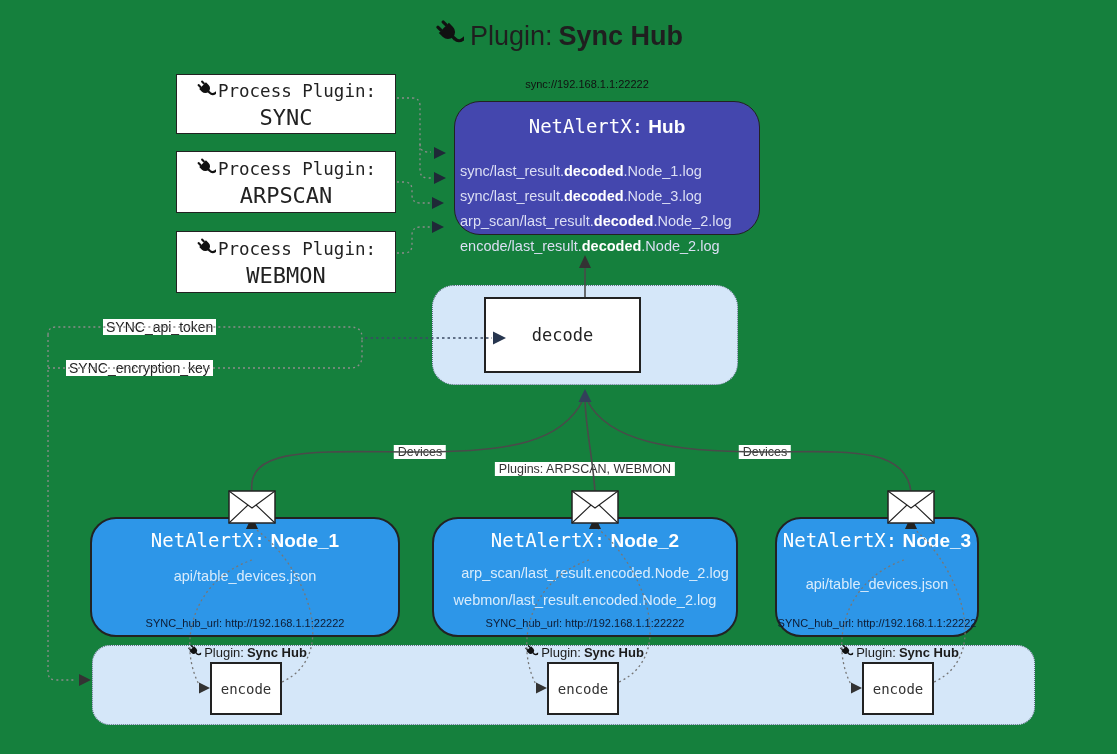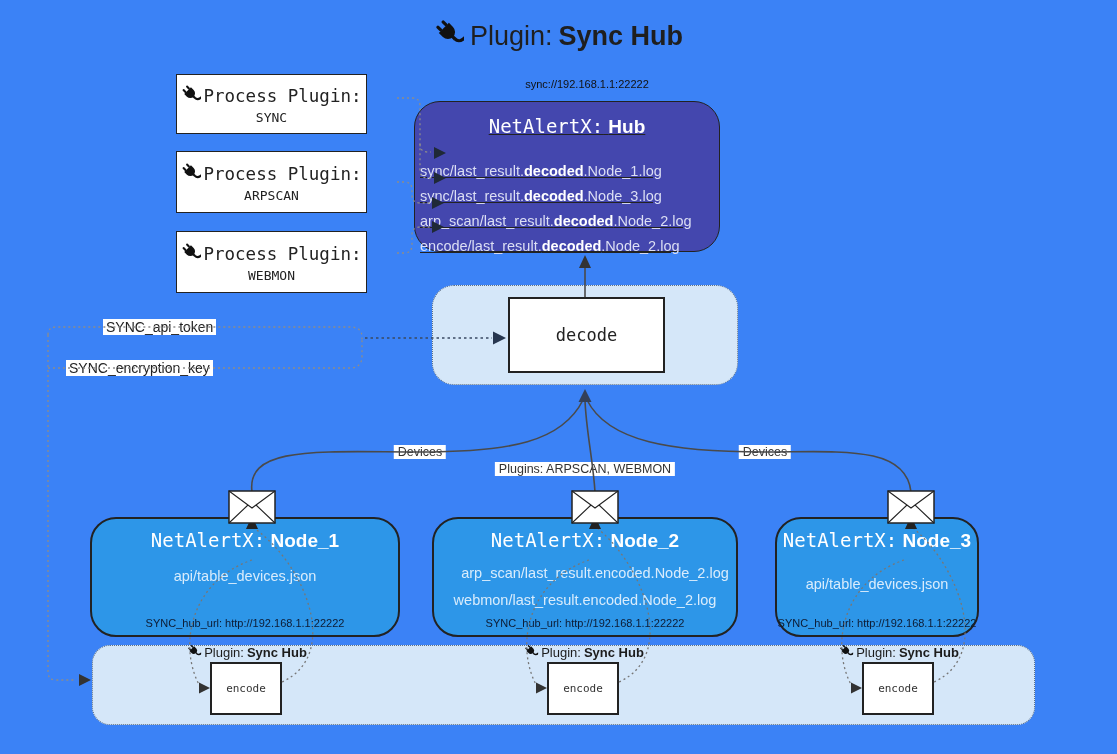--- a/index.html
+++ b/index.html
@@ -1,56 +1,56 @@
 <!DOCTYPE html>
 <html style="--hub-fill: #4447ae; --node-fill: #2d96e8; --panel-fill: #d5e7f9; --panel-border: #5f7187; --line: #4a4a4a; --dotted: #8c8c8c; --hub-text: #dcdff4; --node-text: #d9ecfc; --arrow-dark: #27364f;"><head>
 <meta charset="utf-8">
 <style>
   :root{
     --hub-fill:#4447ae; --node-fill:#2d96e8; --panel-fill:#d5e7f9;
     --panel-border:#5f7187; --line:#4a4a4a; --dotted:#8c8c8c;
     --hub-text:#dcdff4; --node-text:#d9ecfc; --arrow-dark:#27364f;
   }
   html,body{margin:0;padding:0;background:#fff;}
-  .stage{position:relative;width:1117px;height:754px;background:#3b82f6;overflow:hidden;
+  .stage{position:relative;width:1117px;height:754px;background:#15803d;overflow:hidden;
          font-family:"Liberation Sans",sans-serif;color:#222;}
   .abs{position:absolute;}
   .mono{font-family:"DejaVu Sans Mono",monospace;}
 
   
   .title{left:0;top:18px;width:100%;display:flex;align-items:center;justify-content:center;
          gap:6px;font-size:27px;color:#1f1f1f;}
   .title .bold{font-weight:bold;}
   .plug{display:inline-block;color:#111;}
 
   
   .hub-url{left:434px;top:78px;width:306px;text-align:center;font-size:11px;color:#111;}
-  .hub{left:414px;top:101px;width:306px;height:151px;background:var(--hub-fill);
-       border:1.5px solid #222;border-radius:26px;box-sizing:border-box;text-decoration:underline;}
+  .hub{left:454px;top:101px;width:306px;height:134px;background:var(--hub-fill);
+       border:1.5px solid #222;border-radius:26px;box-sizing:border-box;}
   .hub-title{margin-top:11px;text-align:center;font-size:19px;color:#fff;height:26px;line-height:26px;}
   .hub-title .code{font-family:"DejaVu Sans Mono",monospace;}
   .hub-title .bold{font-weight:bold;}
   .hub-lines{margin-top:20px;padding-left:5px;}
   .hub-line{height:25px;line-height:25px;font-size:14.5px;color:var(--hub-text);white-space:nowrap;}
   .hub-line b{color:#fff;}
 
   
-  .pbox{left:176px;width:191px;background:#fff;border:1.8px solid #222;box-sizing:border-box;
+  .pbox{left:176px;width:220px;background:#fff;border:1.8px solid #222;box-sizing:border-box;
         display:flex;flex-direction:column;justify-content:center;align-items:center;}
   .pbox .l1{display:flex;align-items:center;gap:2px;font-size:17.5px;}
-  .pbox .l2{font-size:13px;margin-top:2px;text-align:right;}
+  .pbox .l2{font-size:22px;margin-top:2px;text-align:right;}
 
   
   .panel{background:var(--panel-fill);border:1.6px dotted var(--panel-border);box-sizing:border-box;}
   .decode-wrap{left:432px;top:285px;width:306px;height:100px;border-radius:22px;}
-  .decode-box{left:508px;top:297px;width:157px;height:76px;background:#fff;border:2px solid #222;
+  .decode-box{left:484px;top:297px;width:157px;height:76px;background:#fff;border:2px solid #222;
               box-sizing:border-box;display:flex;align-items:center;justify-content:center;font-size:17px;}
   .strip{left:92px;top:645px;width:943px;height:80px;border-radius:18px;}
   .encode-box{top:662px;width:72px;height:53px;background:#fff;border:2px solid #222;box-sizing:border-box;
-              display:flex;align-items:center;justify-content:center;font-size:11px;color:#333;}
+              display:flex;align-items:center;justify-content:center;font-size:14px;color:#333;}
   .enc-label{top:644px;transform:translateX(-50%);display:flex;align-items:center;gap:3px;
              font-size:13px;color:#1c1c1c;white-space:nowrap;}
   .enc-label .bold{font-weight:bold;}
 
   
   .edge-label{transform:translate(-50%,-50%);background:#fff;padding:0 4px;font-size:12.5px;
               color:#333;white-space:nowrap;}
   .token-label{transform:translateY(-50%);background:#fff;padding:0 3px;font-size:14px;color:#222;white-space:nowrap;}
 
   

